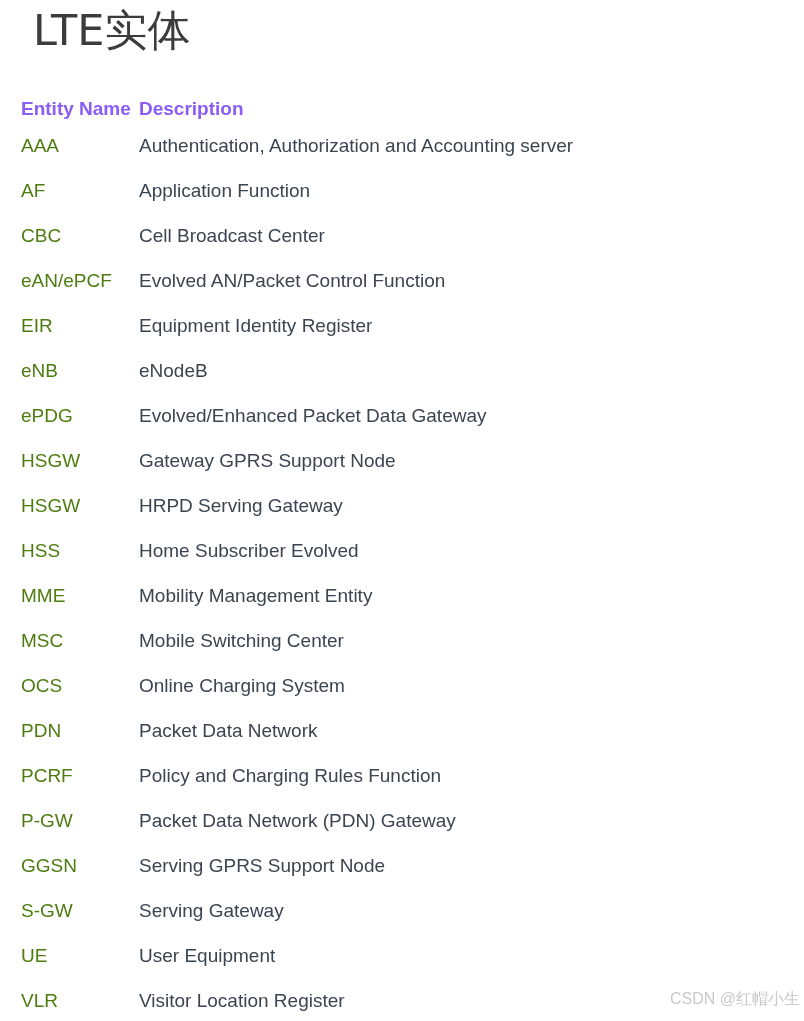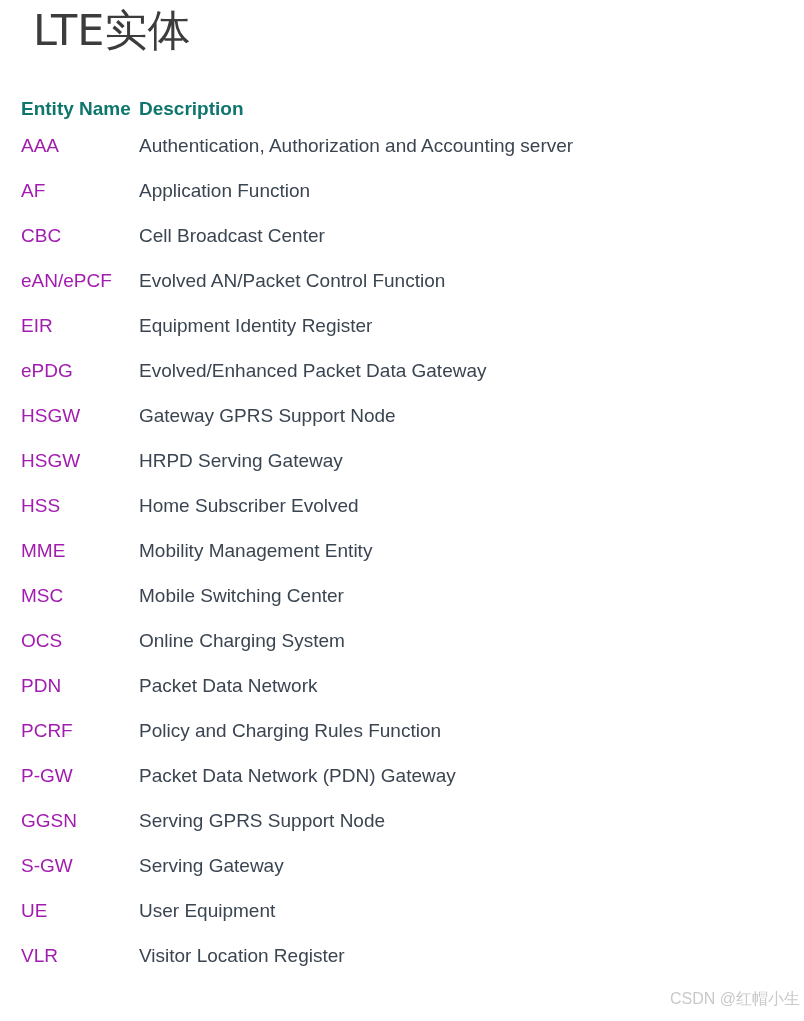--- a/index.html
+++ b/index.html
@@ -50,21 +50,21 @@
   }
   .entity-table col.col-name { width: 139px; }
   .entity-table col.col-desc { width: 665px; }
 
   .entity-table thead th {
     text-align: left;
     padding: 0;
     font-size: 19px;
     line-height: 28px;
     font-weight: 700;
-    color: #0f766e;
+    color: #8b5cf6;
     white-space: nowrap;
     vertical-align: bottom;
   }
   .entity-table thead th.th-name {
     padding-left: 21px;
     width: 139px;
   }
   .entity-table thead th.th-desc {
     padding-left: 0px;
   }
@@ -80,21 +80,21 @@
   .entity-table tbody td {
     padding: 0;
     font-size: 19px;
     line-height: 45px;
     color: #3b4551;
     vertical-align: middle;
     white-space: nowrap;
   }
   .entity-table tbody td.cell-name {
     padding-left: 21px;
-    color: #a21caf;
+    color: #4d7c0f;
   }
   .entity-table tbody td.cell-desc {
     padding-left: 0px;
   }
 
   
   .watermark {
     position: absolute;
     right: 4px;
     bottom: 12px;
@@ -139,20 +139,24 @@
         </tr>
         <tr>
           <td class="cell-name">eAN/ePCF</td>
           <td class="cell-desc">Evolved AN/Packet Control Function</td>
         </tr>
         <tr>
           <td class="cell-name">EIR</td>
           <td class="cell-desc">Equipment Identity Register</td>
         </tr>
         <tr>
+          <td class="cell-name">eNB</td>
+          <td class="cell-desc">eNodeB</td>
+        </tr>
+        <tr>
           <td class="cell-name">ePDG</td>
           <td class="cell-desc">Evolved/Enhanced Packet Data Gateway</td>
         </tr>
         <tr>
           <td class="cell-name">HSGW</td>
           <td class="cell-desc">Gateway GPRS Support Node</td>
         </tr>
         <tr>
           <td class="cell-name">HSGW</td>
           <td class="cell-desc">HRPD Serving Gateway</td>

